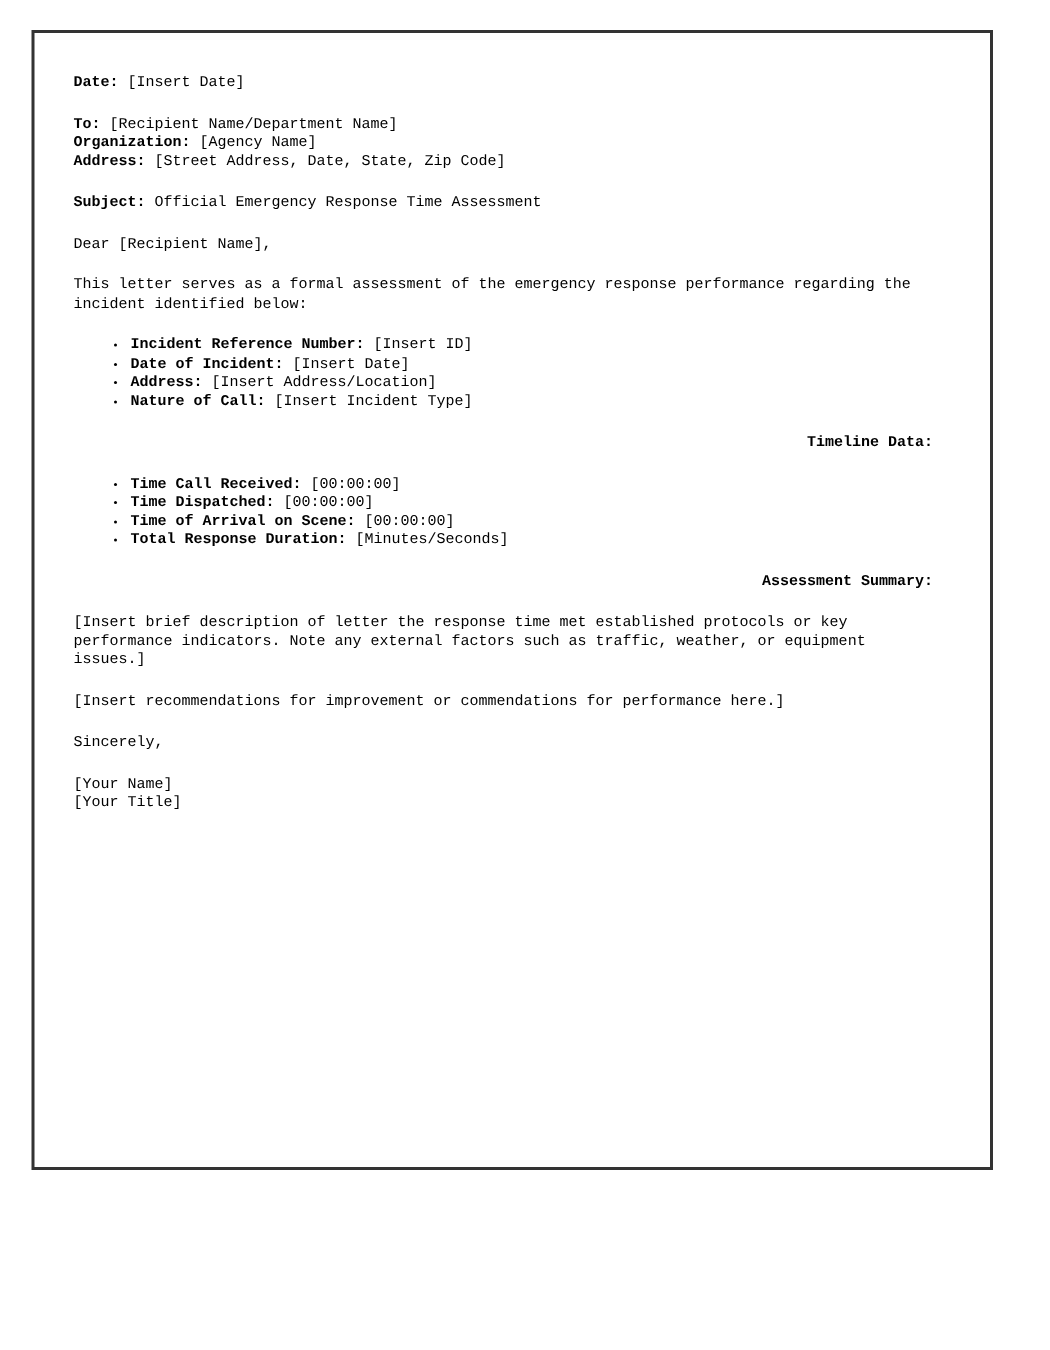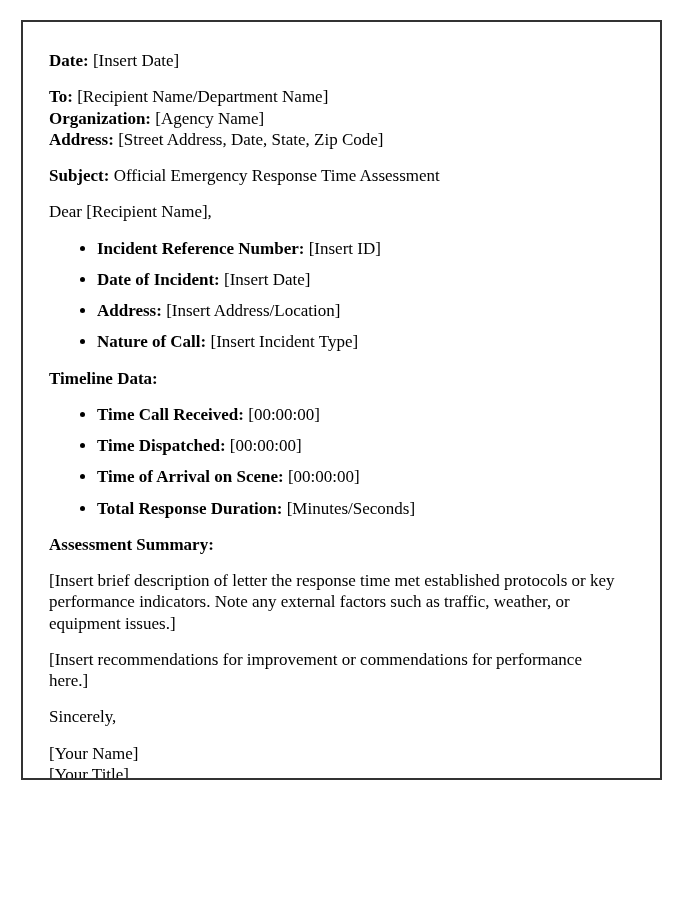--- a/index.html
+++ b/index.html
@@ -16,58 +16,61 @@
   }
   .letter-document {
     position: absolute;
     left: 21px;
     top: 20px;
     width: 641px;
     height: 760px;
     box-sizing: border-box;
     border: 2px solid #333333;
     padding: 28px 38px 26px 26px;
-    font-size: 17px;
+    font-size: 10px;
     line-height: 1.25;
     overflow: hidden;
+    font-family: Liberation Mono, monospace;
   }
   .letter-document > :first-child { margin-top: 0; }
   .para {
     margin: 15px 0;
   }
   .bullet-list {
     margin: 15px 0;
     padding-left: 38px;
     list-style-type: disc;
   }
-  .bullet-list li { margin: 10px; padding: 0; }
+  .bullet-list li { margin: 0; padding: 0; }
   .bold { font-weight: bold; }
   .heading {
     font-weight: bold;
     margin: 15px 0;
+    text-align: right;
   }
   .tight-line { display: block; }
 </style>
 </head>
 <body>
 
 <div class="letter-document">
 
   <p class="para"><span class="bold">Date:</span> <span>[Insert Date]</span></p>
 
   <p class="para">
     <span class="tight-line"><span class="bold">To:</span> <span>[Recipient Name/Department Name]</span></span>
     <span class="tight-line"><span class="bold">Organization:</span> <span>[Agency Name]</span></span>
     <span class="tight-line"><span class="bold">Address:</span> <span>[Street Address, Date, State, Zip Code]</span></span>
   </p>
 
   <p class="para"><span class="bold">Subject:</span> <span>Official Emergency Response Time Assessment</span></p>
 
   <p class="para">Dear [Recipient Name],</p>
 
+  <p class="para">This letter serves as a formal assessment of the emergency response performance regarding the incident identified below:</p>
 
   <ul class="bullet-list">
     <li><span class="bold">Incident Reference Number:</span> <span>[Insert ID]</span></li>
     <li><span class="bold">Date of Incident:</span> <span>[Insert Date]</span></li>
     <li><span class="bold">Address:</span> <span>[Insert Address/Location]</span></li>
     <li><span class="bold">Nature of Call:</span> <span>[Insert Incident Type]</span></li>
   </ul>
 
   <p class="heading">Timeline Data:</p>
 

